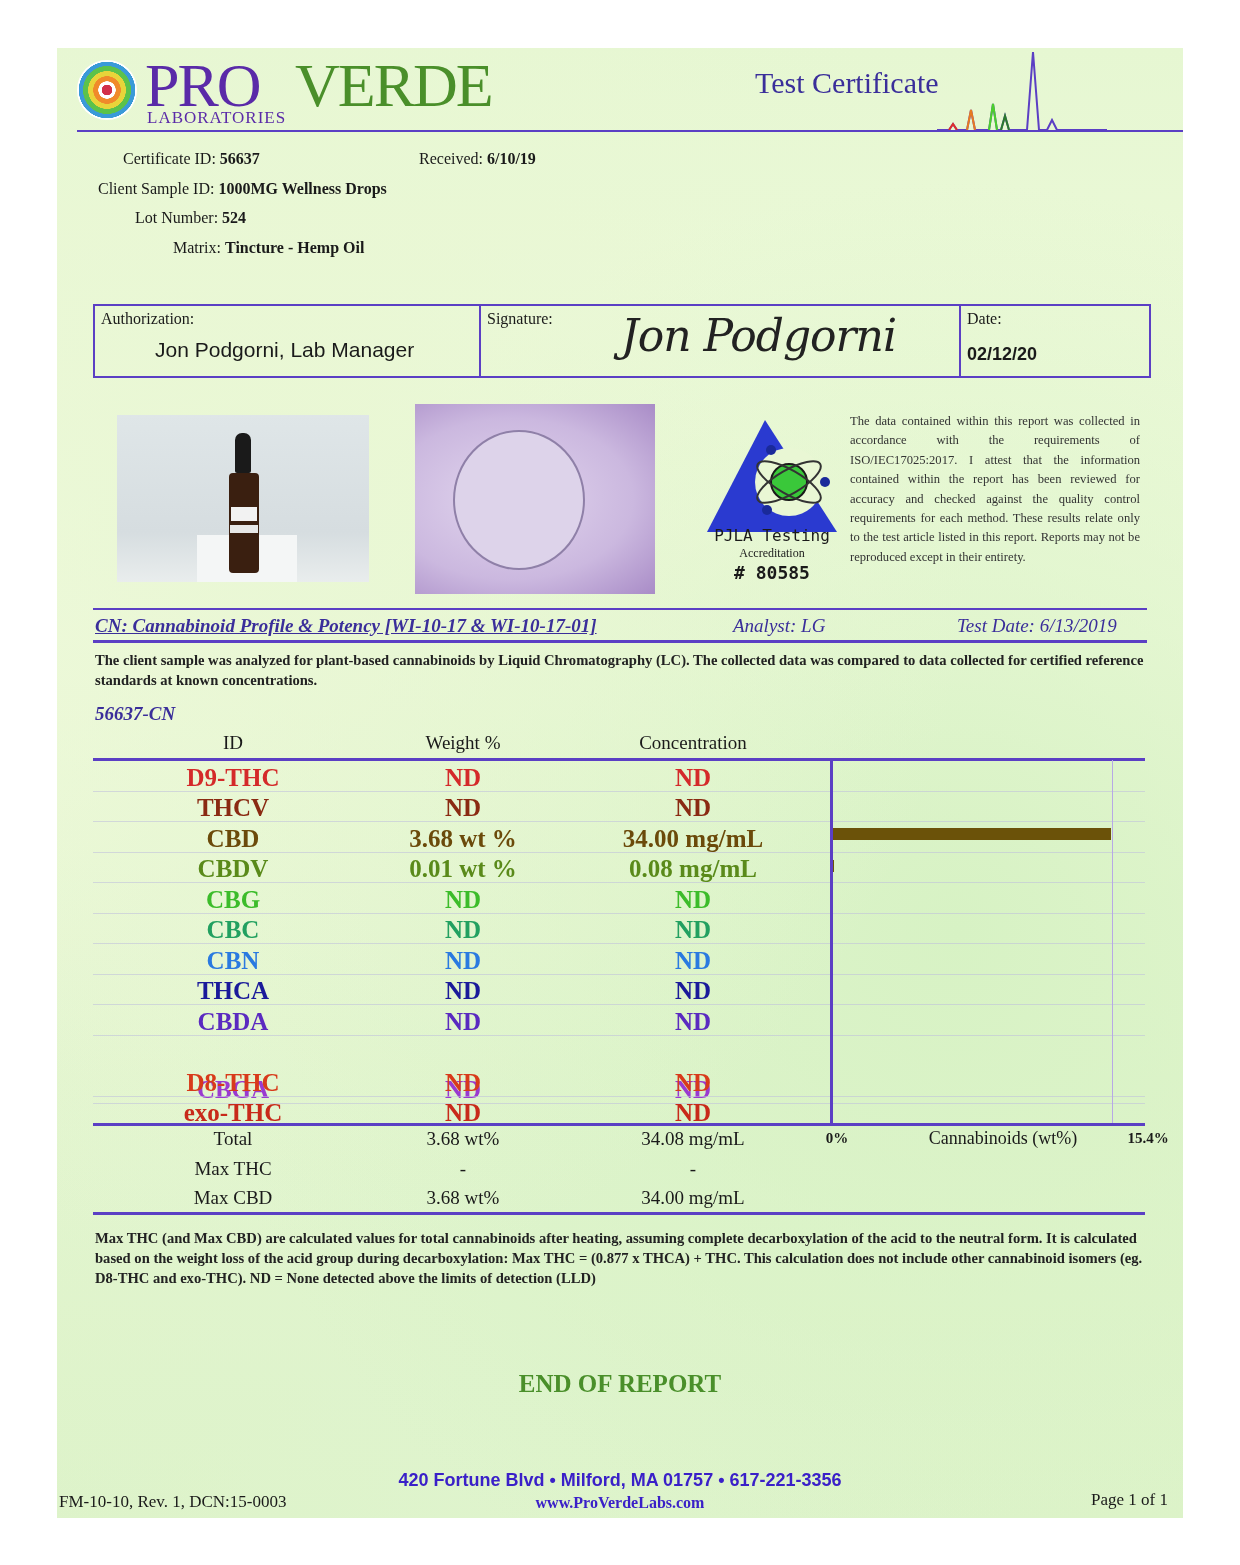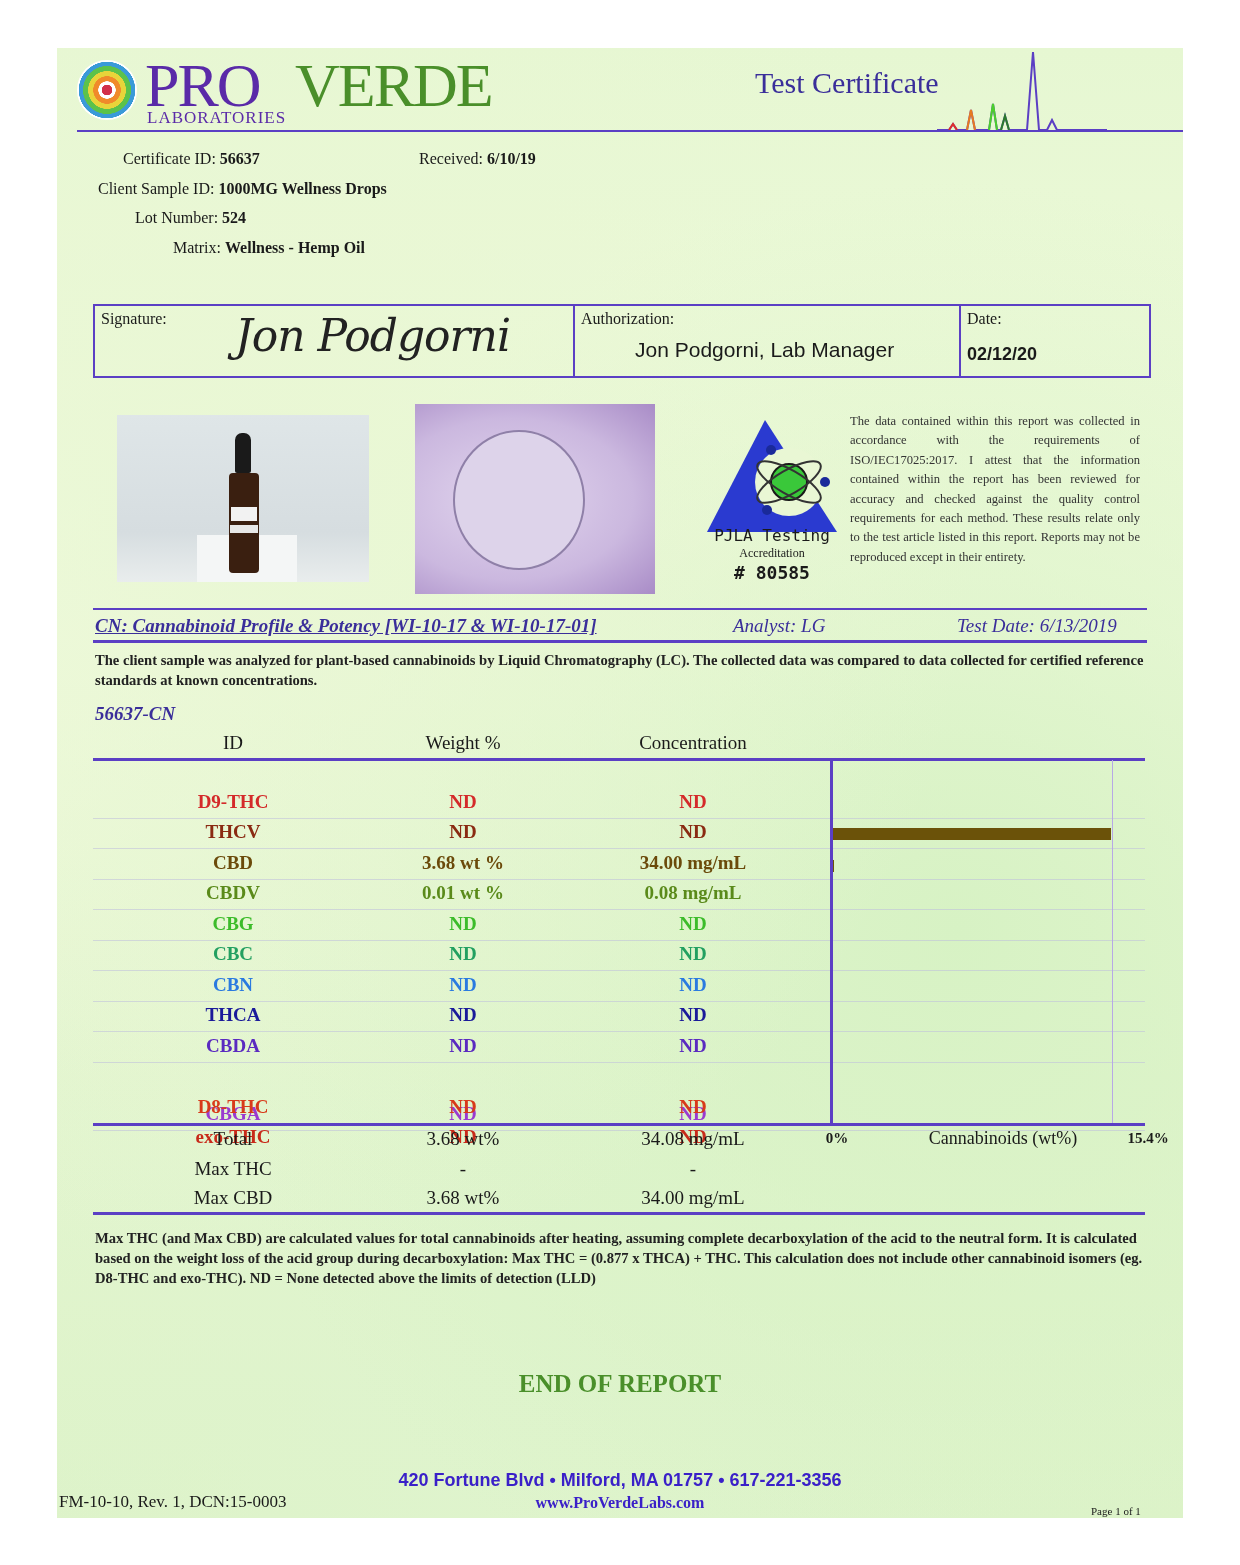--- a/index.html
+++ b/index.html
@@ -61,39 +61,39 @@
   .sec-analyst { left:676px; top:567px; font-size:19px; font-style:italic; color:#3a2e9a; }
   .sec-date { left:900px; top:567px; font-size:19px; font-style:italic; color:#3a2e9a; }
   .desc { left:38px; top:602px; width:1060px; font-size:14.6px; line-height:20px; font-weight:bold; color:#222; }
   .sample-id { left:38px; top:655px; font-size:19px; font-weight:bold; font-style:italic; color:#3a2e9a; }
 
   
   .th { top:684px; font-size:19px; text-align:center; }
   .tbl-rule-top { left:36px; top:710px; width:1052px; height:3px; background:#5b3fc4; }
   .tbl-rule-mid { left:36px; top:1075px; width:1052px; height:3px; background:#5b3fc4; }
   .tbl-rule-bot { left:36px; top:1164px; width:1052px; height:3px; background:#5b3fc4; }
-  .row { position:absolute; left:36px; width:1052px; height:30px; border-bottom:1px solid rgba(190,190,220,0.55); font-size:19px; font-weight:bold;margin-top:27px; }
+  .row { position:absolute; left:36px; width:1052px; height:30px; border-bottom:1px solid rgba(190,190,220,0.55); font-size:25px; font-weight:bold; }
   .row span { position:absolute; top:3px; text-align:center; }
   .c-id { left:60px; width:160px; }
   .c-wt { left:270px; width:200px; }
   .c-conc { left:490px; width:220px; }
   .chart-axis-l { left:773px; top:712px; width:3px; height:364px; background:#5b3fc4; }
   .chart-axis-r { left:1055px; top:712px; width:1px; height:364px; background:#b7a8e6; }
   .bar { position:absolute; height:12px; background:#6b5209; }
   .foot-row { position:absolute; left:36px; width:1052px; font-size:19px; }
   .foot-row span { position:absolute; text-align:center; }
   .ax-lbl { font-size:15px; font-weight:bold; }
   .ax-title { font-size:18px; }
 
   .note { left:38px; top:1180px; width:1070px; font-size:14.6px; line-height:20px; font-weight:bold; color:#222; }
   .end { left:0; top:1322px; width:1126px; text-align:center; font-size:25px; font-weight:bold; color:#4a8f2a; }
   .addr { left:0; top:1422px; width:1126px; text-align:center; font-family:"Liberation Sans", sans-serif; font-weight:bold; font-size:18px; color:#3a20c8; }
   .web { left:0; top:1446px; width:1126px; text-align:center; font-weight:bold; font-size:16px; color:#3a20c8; }
   .form-no { left:2px; top:1444px; font-size:17px; }
-  .pageno { left:1034px; top:1442px; font-size:11px;margin-top:15px; }
+  .pageno { left:1034px; top:1442px; font-size:17px; }
 </style>
 </head>
 <body>
 
 <div class="page">
 
   <div class="abs logo-circle"></div>
   <div class="abs logo-pro">PRO</div>
   <div class="abs logo-verde">VERDE</div>
   <div class="abs logo-labs">LABORATORIES</div>
@@ -118,31 +118,31 @@
   <div class="abs info-row" style="left:41px; top:132px;">
     <span>Client Sample ID:</span>
     <b>1000MG Wellness Drops</b>
   </div>
   <div class="abs info-row" style="left:78px; top:161px;">
     <span>Lot Number:</span>
     <b>524</b>
   </div>
   <div class="abs info-row" style="left:116px; top:191px;">
     <span>Matrix:</span>
-    <b>Wellness - Hemp Oil</b>
+    <b>Tincture - Hemp Oil</b>
   </div>
 
   <div class="abs auth-box">
+    <div class="auth-cell" style="width:384px;">
+      <span class="auth-label">Authorization:</span>
+      <span class="auth-name">Jon Podgorni, Lab Manager</span>
+    </div>
     <div class="auth-cell" style="width:478px;">
       <span class="auth-label">Signature:</span>
       <span class="signature">Jon Podgorni</span>
-    </div>
-    <div class="auth-cell" style="width:384px;">
-      <span class="auth-label">Authorization:</span>
-      <span class="auth-name">Jon Podgorni, Lab Manager</span>
     </div>
     <div class="auth-cell" style="width:188px;">
       <span class="auth-label">Date:</span>
       <span class="auth-date">02/12/20</span>
     </div>
   </div>
 
   <div class="abs photo1">
     <div class="pedestal"></div>
     <div class="bottle-cap"></div>

